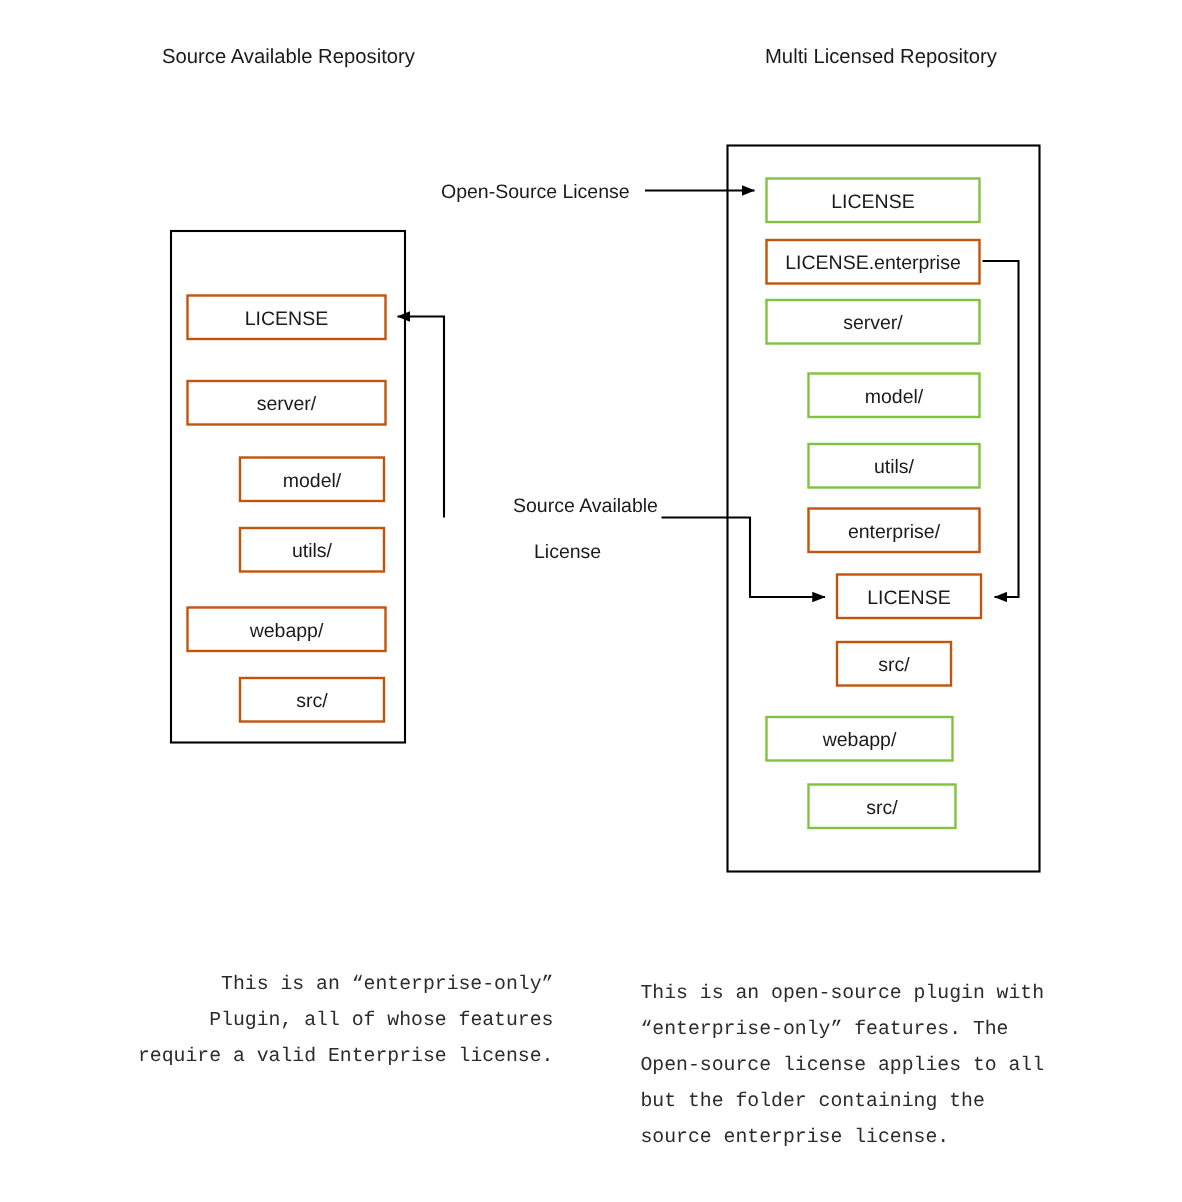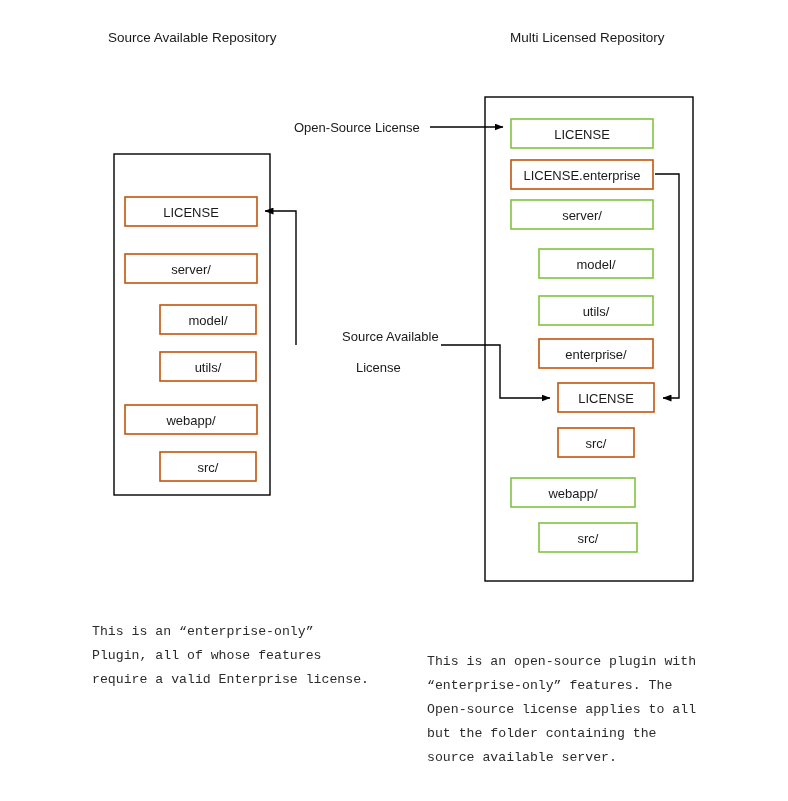--- a/index.html
+++ b/index.html
@@ -54,21 +54,21 @@
     stroke-width: 1.4;
   }
   .caption {
     position: absolute;
     font-family: "Liberation Mono", monospace;
     font-size: 13.2px;
     line-height: 24px;
     color: #2b2b2b;
     white-space: pre;
   }
-  #caption-left  { left: 92px;  top: 620px; }
+  #caption-left  { left: 92px;  top: 644px; text-align: right; }
   #caption-right { left: 427px; top: 650px; }
 </style>
 </head>
 <body>
 
 <svg id="diagram" viewBox="0 0 788 801">
   <defs>
     <marker id="arrowhead" markerWidth="9" markerHeight="7" refX="8.5" refY="3.5" orient="auto" markerUnits="userSpaceOnUse">
       <path d="M0,0 L9,3.5 L0,7 z" fill="#000000"></path>
     </marker>
@@ -170,13 +170,13 @@
   </g>
 </svg>
 
 <div class="caption" id="caption-left">This is an “enterprise-only”
 Plugin, all of whose features
 require a valid Enterprise license.</div>
 <div class="caption" id="caption-right">This is an open-source plugin with
 “enterprise-only” features. The
 Open-source license applies to all
 but the folder containing the
-source available server.</div>
+source enterprise license.</div>
 
 </body></html>

